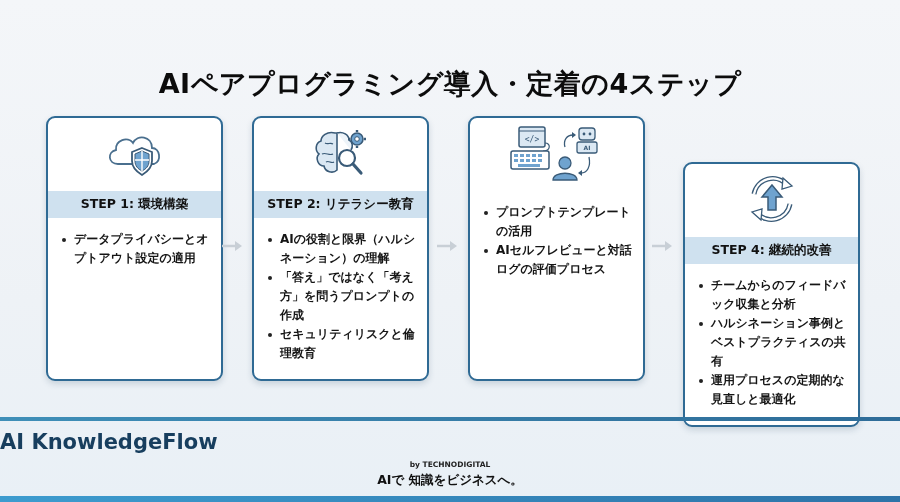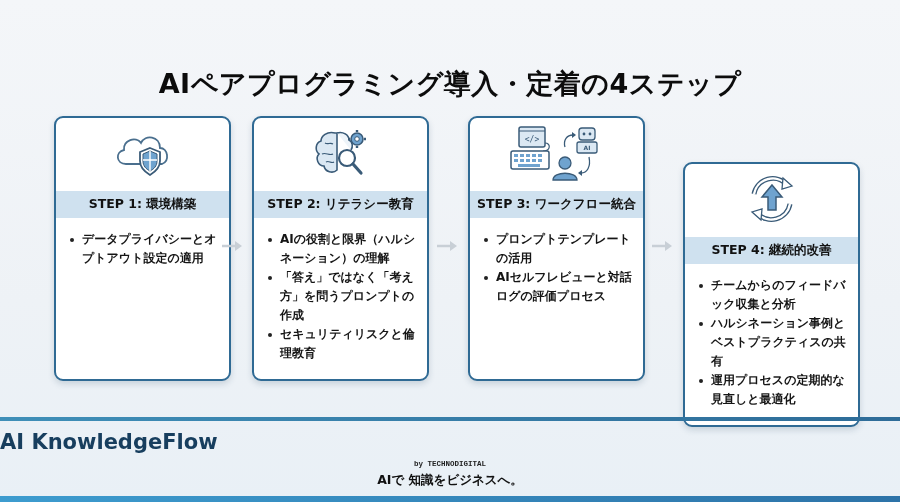--- a/index.html
+++ b/index.html
@@ -47,35 +47,35 @@
   .footer-line-bottom {
     position: absolute; top: 496px; left: 0; width: 900px; height: 6px;
     background: linear-gradient(90deg, #3d9ccf, #2d73a8);
   }
   .brand {
     position: absolute; top: 430px; left: 0; width: 900px; text-align: left;
     font-size: 21px; font-weight: bold; color: #173e5e;
   }
   .byline {
     position: absolute; top: 460px; left: 0; width: 900px; text-align: center;
-    font-size: 7.5px; font-weight: bold; color: #222; font-family: Liberation Mono, monospace;
+    font-size: 7.5px; font-weight: bold; color: #222;
   }
   .tagline {
     position: absolute; top: 472px; left: 0; width: 900px; text-align: center;
     font-size: 12.5px; font-weight: bold; color: #111;
   }
 </style>
 </head>
 <body>
 
 <div class="title">AIペアプログラミング導入・定着の4ステップ</div>
 
 <div class="cards">
 
-  <div class="card" style="left:16px;">
+  <div class="card" style="left:8px;">
     <div class="icon-area">
       <span>
         <svg width="62" height="50" viewBox="0 0 62 50">
           <path d="M14 36 C4 36 3 24 12 22 C11 12 24 8 29 15 C33 6 48 8 48 20 C56 20 58 33 50 36 Z" fill="#fff" stroke="#4a6f8e" stroke-width="1.8"></path>
           <path d="M38 20 L48 24 L48 33 C48 40 43 44 38 47 C33 44 28 40 28 33 L28 24 Z" fill="#fff" stroke="#3a5b78" stroke-width="1.8"></path>
           <path d="M38 23 L45 26 L45 33 C45 38 42 41 38 43 C34 41 31 38 31 33 L31 26 Z" fill="#6fa3cf" stroke="#3a5b78" stroke-width="1"></path>
           <line x1="38" y1="23" x2="38" y2="43" stroke="#fff" stroke-width="1.4"></line>
           <line x1="31" y1="32" x2="45" y2="32" stroke="#fff" stroke-width="1.4"></line>
         </svg>
       </span>
@@ -153,21 +153,20 @@
           <rect x="70" y="3" width="16" height="12" rx="3" fill="#dbe8f3" stroke="#3a5b78" stroke-width="1.3"></rect>
           <circle cx="75" cy="9" r="1.4" fill="#3a5b78"></circle>
             <circle cx="81" cy="9" r="1.4" fill="#3a5b78"></circle>
           <rect x="68" y="17" width="20" height="11" rx="2" fill="#dbe8f3" stroke="#3a5b78" stroke-width="1.3"></rect>
           <text x="78" y="25" text-anchor="middle" font-size="6" font-weight="bold" font-family="DejaVu Sans, sans-serif" fill="#3a5b78">AI</text>
           <path d="M80 32 C82 42 78 48 72 48" fill="none" stroke="#3a5b78" stroke-width="1.3"></path>
           <polygon points="73,45 69,48 73,51" fill="#3a5b78"></polygon>
         </svg>
       </span>
     </div>
-    <div class="step-header">STEP 3: ワークフロー統合</div>
     <ul>
       <li>プロンプトテンプレートの活用</li>
       <li>AIセルフレビューと対話ログの評価プロセス</li>
     </ul>
   </div>
 
   <svg class="arrow" style="left:613px;" viewBox="0 0 22 12">
     <line x1="1" y1="6" x2="17" y2="6" stroke="#c8cfd6" stroke-width="2.5"></line>
     <polygon points="14,1 21,6 14,11" fill="#c8cfd6"></polygon>
   </svg>

